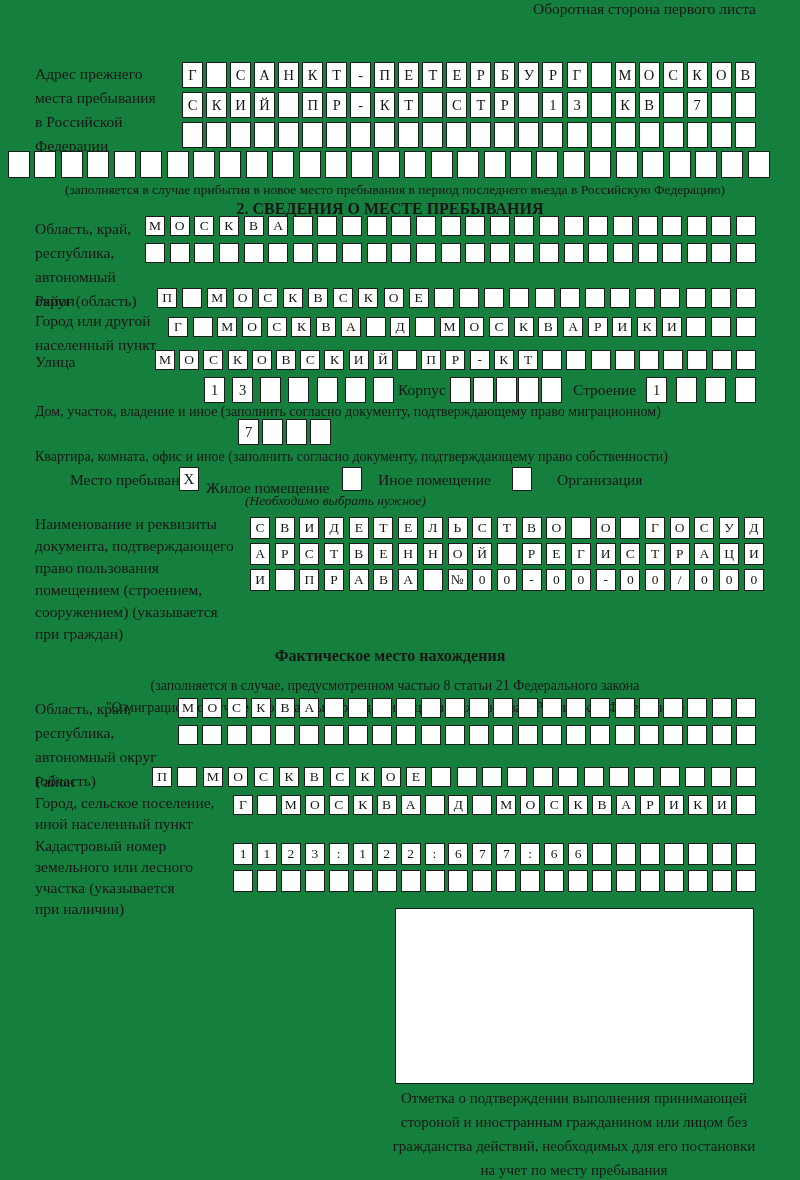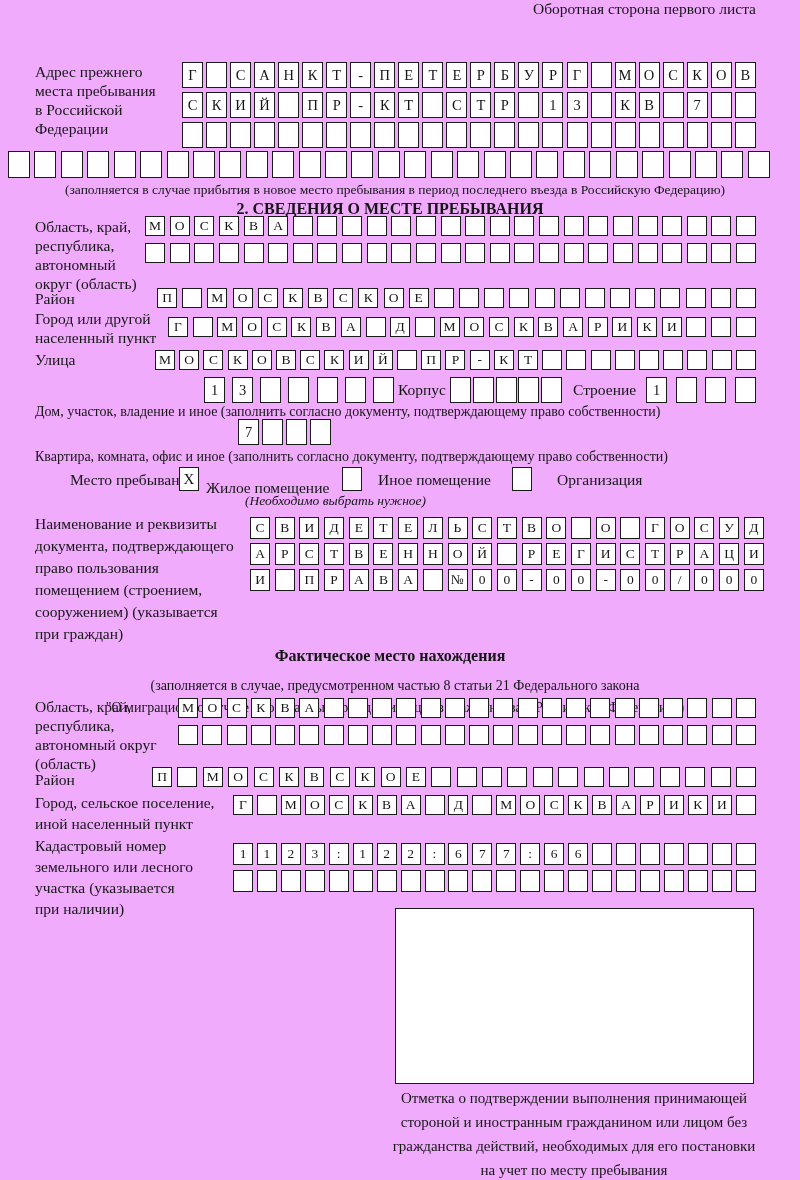--- a/index.html
+++ b/index.html
@@ -1,19 +1,19 @@
 <!DOCTYPE html>
 <html><head>
 <meta charset="utf-8">
 <style>
   html,body { margin:0; padding:0; background:#ffffff; }
-  .page { position:relative; width:800px; height:1180px; background:#f0abfc;
+  .page { position:relative; width:800px; height:1180px; background:#15803d;
           font-family:"Liberation Serif","DejaVu Serif",serif; color:#151515; overflow:hidden; }
   .abs { position:absolute; }
-  .lbl { font-size:15.5px; line-height:19px; white-space:pre-line; }
+  .lbl { font-size:15.5px; line-height:24px; white-space:pre-line; }
   .note { font-size:13.5px; white-space:pre-line; }
   .title { font-weight:bold; font-size:16px; text-align:center; }
   .boxrow { display:flex; justify-content:space-between; }
   .cell { box-sizing:border-box; flex:none; width:20px; height:20px; border:1.7px solid #1b1b1b;
           display:flex; align-items:center; justify-content:center; font-size:13.5px; background:#fff; }
   .boxrow.tall .cell { width:21px; height:26px; font-size:14.5px; }
   .boxrow.wide .cell { width:22px; height:27px; }
   .boxrow.med .cell { height:22px; }
   .checkcell { box-sizing:border-box; width:20px; height:24px; border:1.7px solid #1b1b1b;
           display:flex; align-items:center; justify-content:center; font-size:15px; background:#fff; }
@@ -307,21 +307,21 @@
       <span class="cell"></span>
       <span class="cell"></span>
     </div>
   <div class="abs" style="left:573px;top:381px;font-size:15.5px;">Строение</div>
   <div class="abs boxrow tall" style="left:646px;top:377px;width:110px;">
       <span class="cell">1</span>
       <span class="cell"></span>
       <span class="cell"></span>
       <span class="cell"></span>
     </div>
-  <div class="abs" style="left:35px;top:404px;font-size:14px;">Дом, участок, владение и иное (заполнить согласно документу, подтверждающему право собственности)</div>
+  <div class="abs" style="left:35px;top:404px;font-size:14px;">Дом, участок, владение и иное (заполнить согласно документу, подтверждающему право миграционном)</div>
 
   <div class="abs boxrow tall" style="left:238px;top:419px;width:93px;">
       <span class="cell">7</span>
       <span class="cell"></span>
       <span class="cell"></span>
       <span class="cell"></span>
     </div>
   <div class="abs" style="left:35px;top:449px;font-size:14px;">Квартира, комната, офис и иное (заполнить согласно документу, подтверждающему право собственности)</div>
 
   <div class="abs" style="left:38px;top:471px;font-size:15.5px;margin-left:32px;">Место пребывания:</div>

